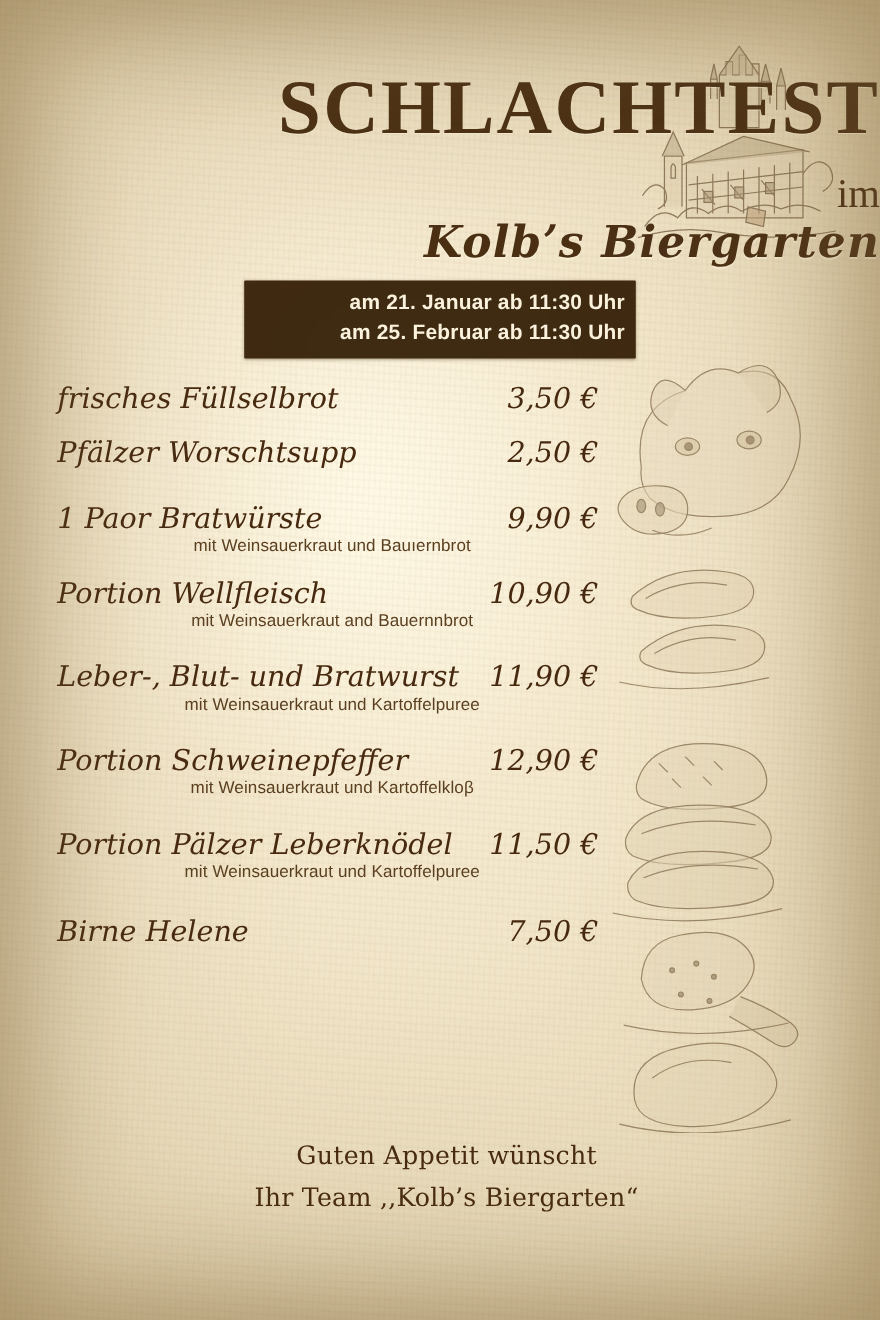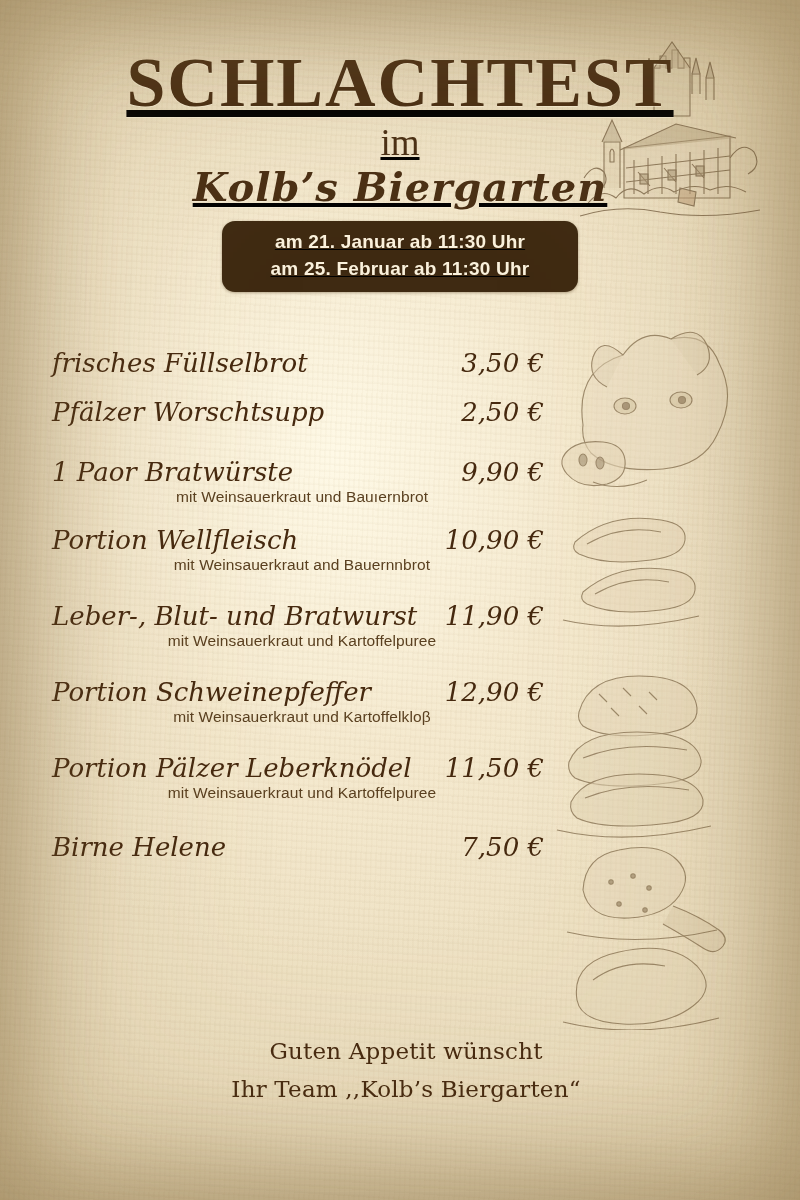--- a/index.html
+++ b/index.html
@@ -40,59 +40,58 @@
   .vignette {
     position: absolute;
     inset: 0;
     pointer-events: none;
     box-shadow: inset 0 0 90px 20px rgba(120,95,55,0.30), inset 0 0 220px 60px rgba(140,112,66,0.18);
   }
 
   
   .header {
     position: relative;
-    padding-top: 48px;
-    text-align: center;
-    text-decoration: underline;
+    padding-top: 64px;
+    text-align: right;
   }
   .title {
     font-family: "Liberation Serif", serif;
     font-weight: bold;
     font-size: 70px;
     letter-spacing: 2px;
     color: #4a2f14;
     line-height: 1;
     text-shadow: 0 1px 0 rgba(255,248,225,0.55);
     margin: 0 0 6px 0;
   }
   .subtitle-im {
     font-size: 37px;
     color: #4a2f14;
     line-height: 1.05;
-    margin: 6px 0 2px 0;
+    margin: 24px 0 2px 0;
   }
   .biergarten {
     font-family: "DejaVu Serif", serif;
     font-weight: bold;
     font-style: italic;
     font-size: 40px;
     color: #4a2f14;
     letter-spacing: 1px;
     line-height: 1.1;
     margin: 0;
     text-shadow: 0 1px 0 rgba(255,248,225,0.5);
   }
 
   .dates {
     margin: 12px auto 0 auto;
     width: 336px;
     background: #3f2a12;
     color: #fbf2dd;
     padding: 7px 10px 9px 10px;
-    border-radius: 13px;
+    border-radius: 1px;
     box-shadow: 0 1px 3px rgba(80,55,25,0.4);
   }
   .dates .date-line {
     font-family: "Liberation Sans", sans-serif;
     font-weight: bold;
     font-size: 19px;
     line-height: 1.45;
     letter-spacing: .2px;
   }
 

